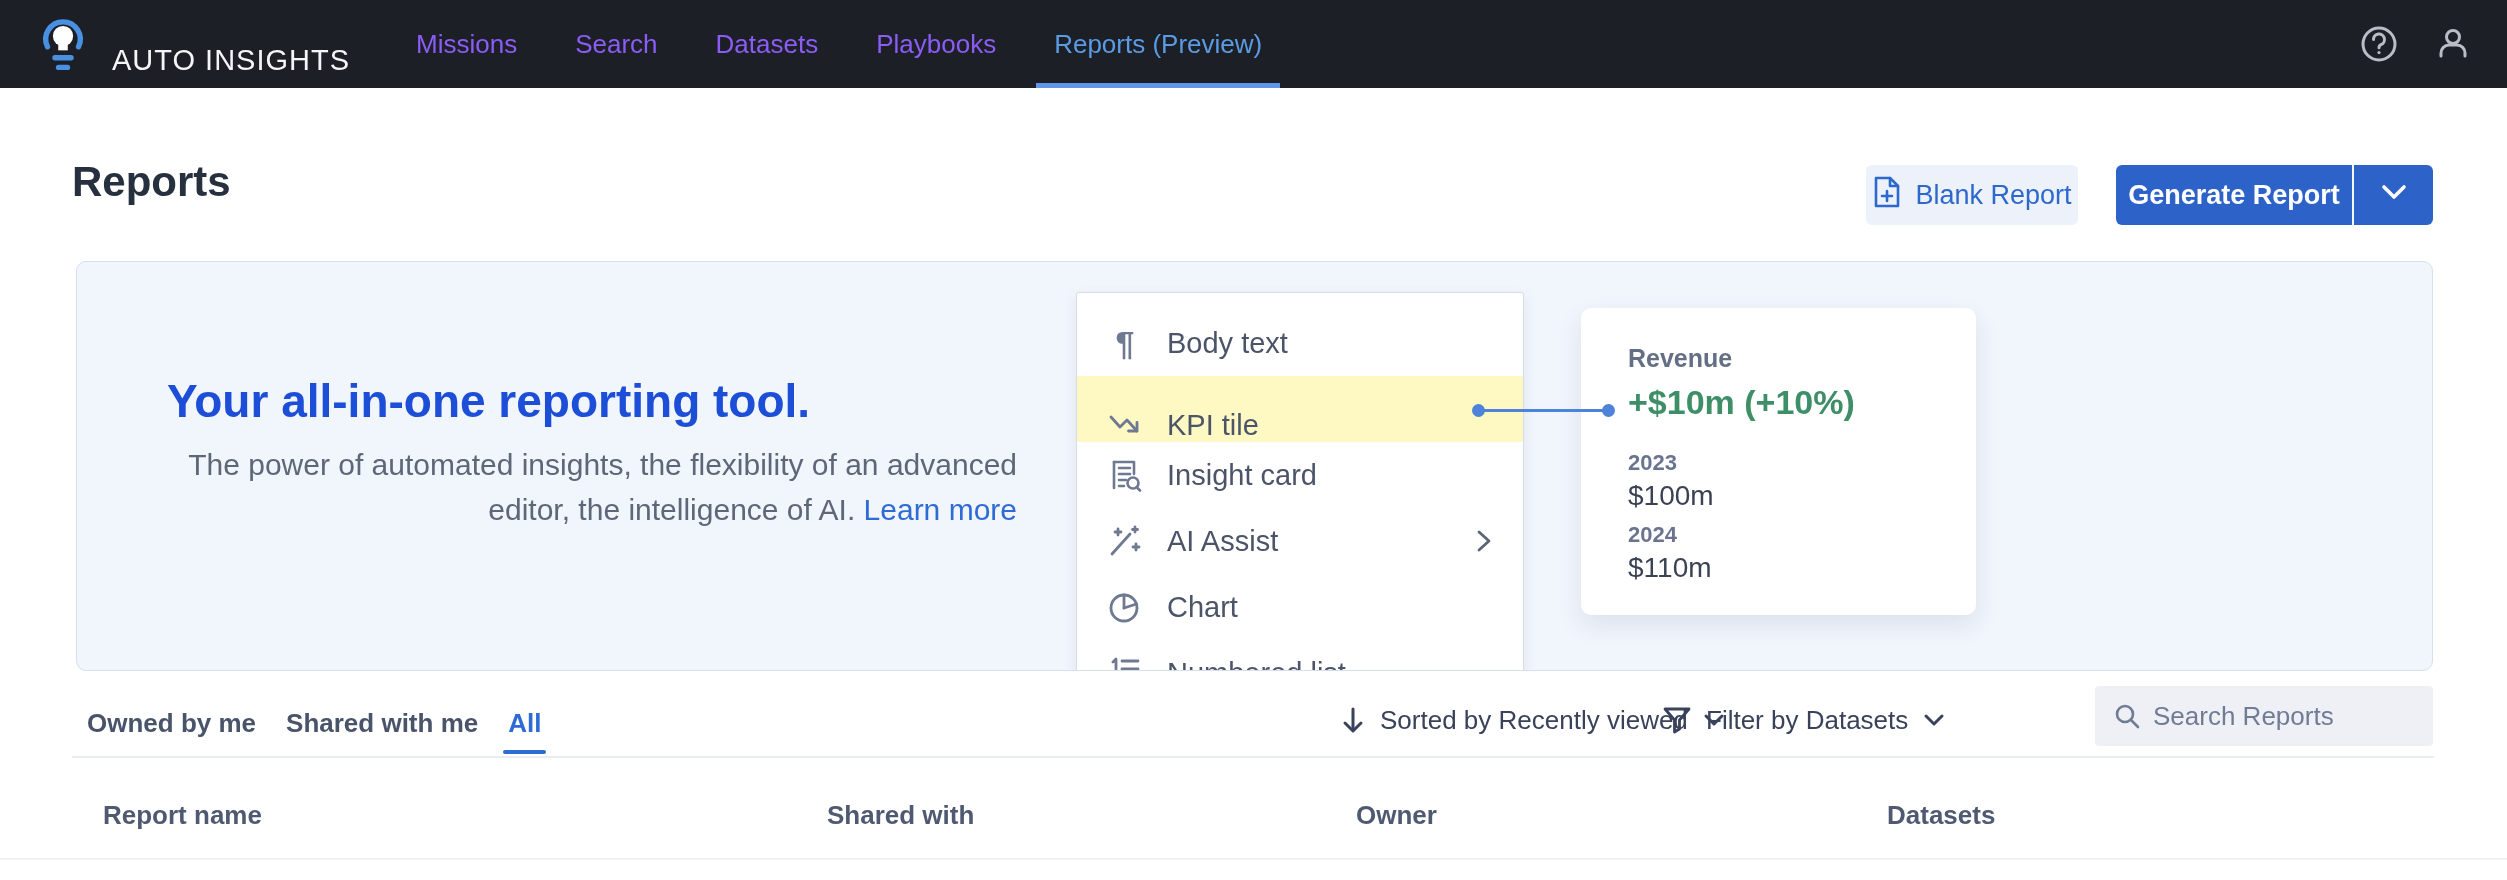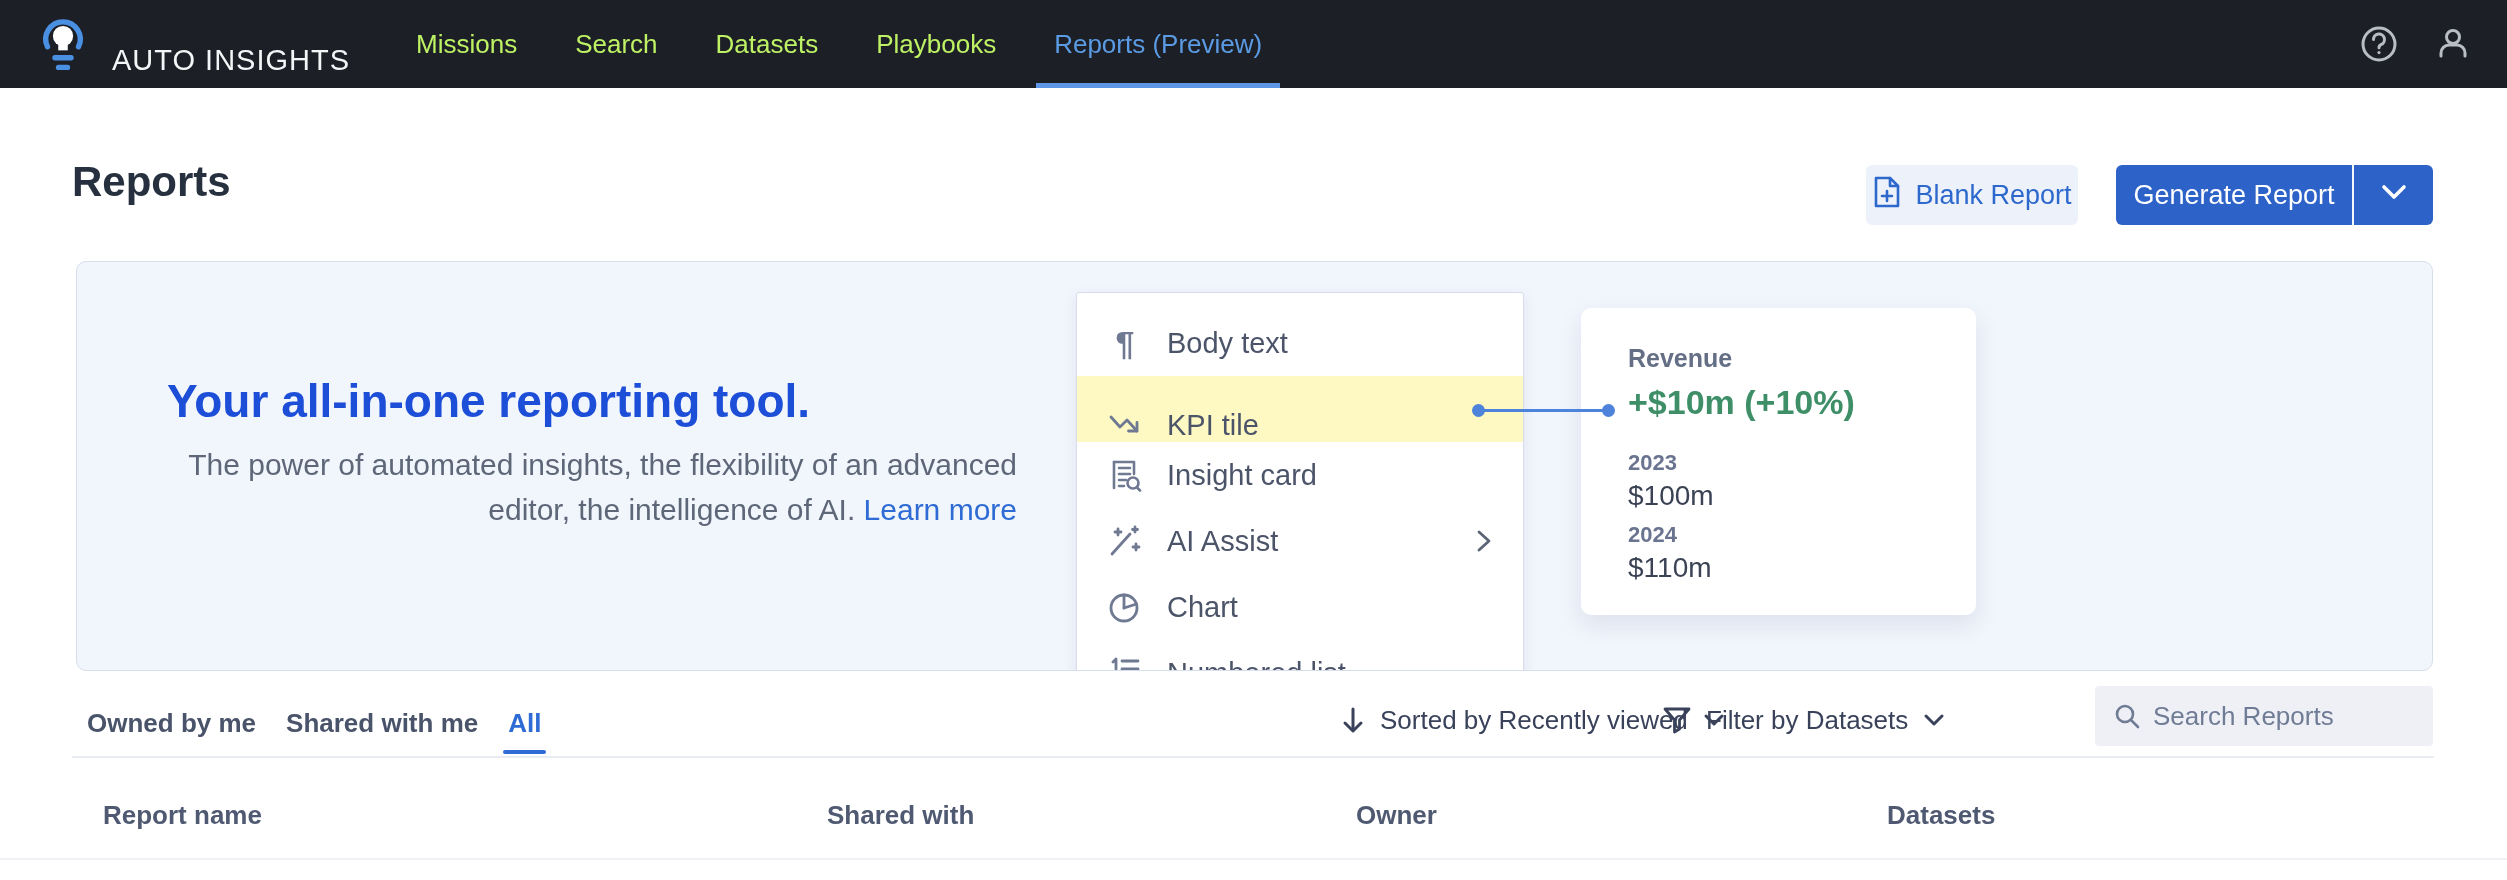--- a/index.html
+++ b/index.html
@@ -7,36 +7,36 @@
   body { font-family:"Liberation Sans", "DejaVu Sans", sans-serif; }
   #app { position:relative; width:2507px; height:880px; background:#ffffff; overflow:hidden; }
 
   
   .navbar { position:absolute; left:0; top:0; width:2507px; height:88px; background:#1c1f26;
             display:flex; align-items:center; padding:0 34px; }
   .brand { display:flex; align-items:flex-end; gap:20px; }
   .brand-name { color:#f4f5f7; font-size:29px; letter-spacing:1px; font-weight:400; }
   .nav-links { display:flex; align-items:center; gap:50px; margin-left:62px; height:88px; }
   .nav-item { position:relative; height:88px; display:flex; align-items:center; padding:0 4px;
-              color:#bef264; font-size:26px; cursor:pointer; }
+              color:#8b5cf6; font-size:26px; cursor:pointer; }
   .nav-item.active { color:#5b9be4; }
   .nav-item.active::after { content:""; position:absolute; left:-14px; right:-14px; bottom:0;
               height:5px; background:#5e96e8; }
   .nav-right { margin-left:auto; display:flex; align-items:center; gap:34px; color:#b9bdc5; }
   .nav-right .icon-btn { width:40px; height:40px; display:flex; align-items:center; justify-content:center; cursor:pointer; }
 
   
   .page-title { position:absolute; left:72px; top:158px; font-size:42px; font-weight:700; color:#27303f; }
   .blank-btn { position:absolute; left:1866px; top:165px; width:212px; height:60px; border-radius:6px;
                background:#edf1f9; color:#2d68cc; display:flex; align-items:center; justify-content:center;
                gap:13px; font-size:27px; font-weight:500; cursor:pointer; }
   .split-btn { position:absolute; left:2116px; top:165px; width:317px; height:60px; display:flex;
                border-radius:6px; overflow:hidden; background:#2d63c8; color:#ffffff; cursor:pointer; }
   .split-main { flex:1; display:flex; align-items:center; justify-content:center; font-size:27px;
-                font-weight:400; border-right:2px solid rgba(255,255,255,0.95); }
+                font-weight:700; border-right:2px solid rgba(255,255,255,0.95); }
   .split-caret { width:79px; display:flex; align-items:center; justify-content:center; }
 
   
   .hero { position:absolute; left:76px; top:261px; width:2357px; height:410px; background:#f1f5fc;
           border:1.5px solid #d7deec; border-radius:10px; overflow:hidden; }
   .hero-heading { position:absolute; left:90px; top:112px; font-size:46px; font-weight:700;
                   color:#1d4ed8; white-space:nowrap; }
   .hero-desc { position:absolute; left:90px; top:180px; width:850px; font-size:30px; line-height:45px;
                color:#5d6778;text-align:right; }
   .hero-desc a { color:#2e6bd4; text-decoration:none; cursor:pointer; }

